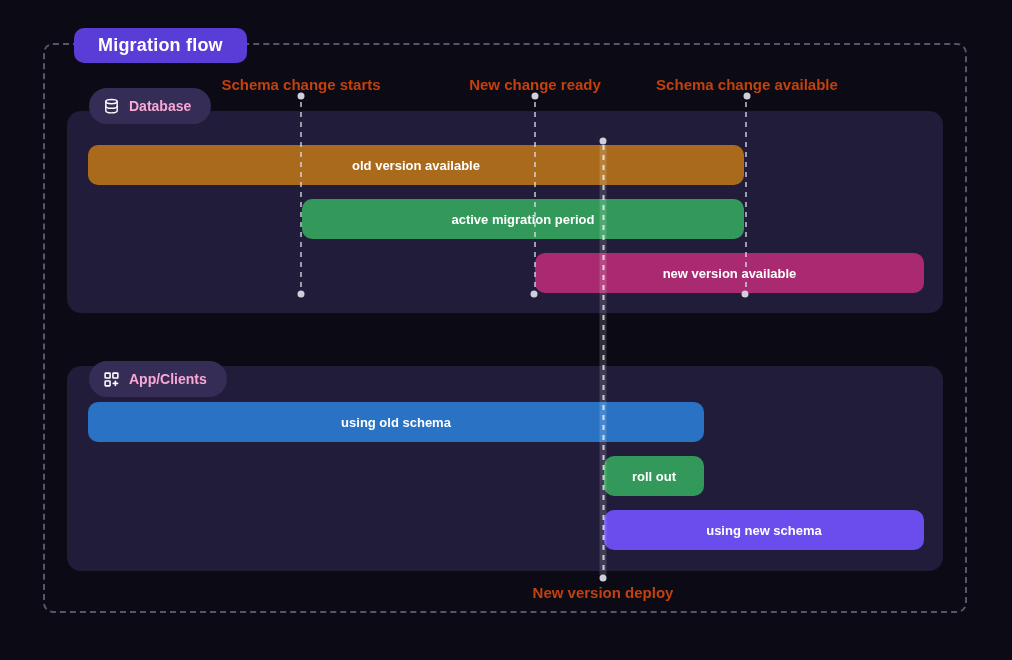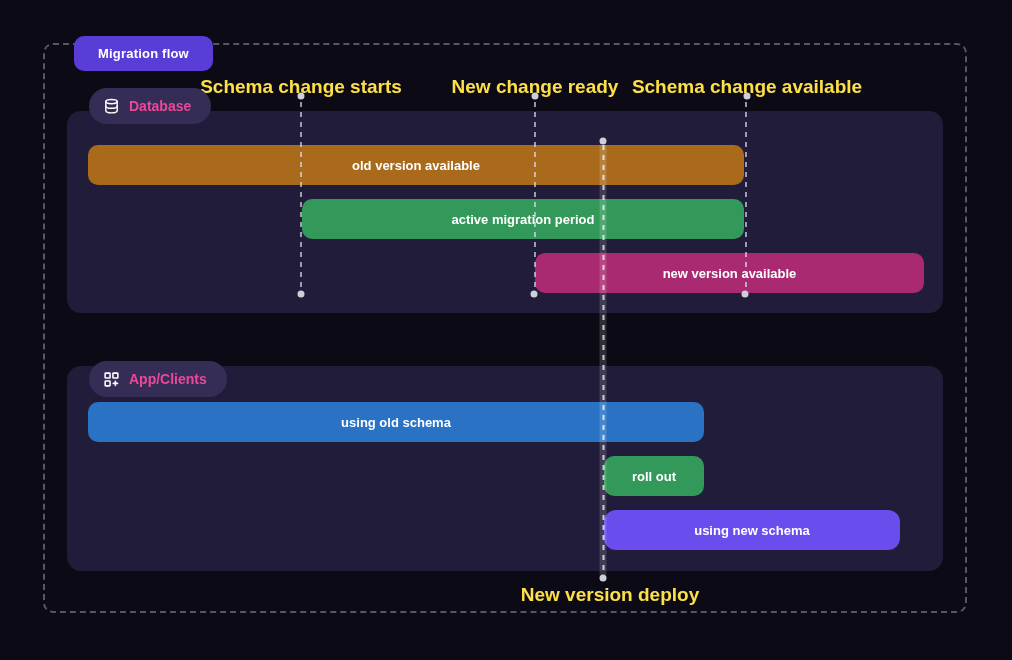--- a/index.html
+++ b/index.html
@@ -16,27 +16,27 @@
   .outer-frame {
     position: absolute;
     left: 43px; top: 43px;
     width: 924px; height: 570px;
     border: 2px dashed rgba(150,150,165,0.55);
     border-radius: 10px;
   }
 
   .title-badge {
     position: absolute;
-    left: 74px; top: 36px;
+    left: 74px; top: 28px;
     height: 35px;
     padding: 0 24px;
     display: flex; align-items: center;
     border-radius: 10px;
     color: #ffffff;
-    font-size: 13px;
+    font-size: 18px;
     font-weight: 700;
     letter-spacing: 0.2px;
     z-index: 6;
   }
 
   .panel {
     position: absolute;
     left: 67px;
     width: 876px;
     border-radius: 14px;
@@ -45,21 +45,21 @@
   .panel.db  { top: 111px; height: 202px; }
   .panel.app { top: 366px; height: 205px; }
 
   .section-badge {
     position: absolute;
     left: 89px;
     height: 36px;
     padding: 0 20px 0 14px;
     display: flex; align-items: center; gap: 9px;
     border-radius: 18px;
-    color: #ec4899;
+    color: #f9a8d4;
     font-size: 14px;
     font-weight: 700;
     z-index: 5;
   }
   .section-badge.db  { top: 88px; }
   .section-badge.app { top: 361px; }
   .section-badge svg { display: block; }
 
   .bar {
     position: absolute;
@@ -70,22 +70,22 @@
     font-size: 13px;
     font-weight: 700;
     z-index: 2;
     white-space: nowrap;
     text-align: center;
   }
 
   .milestone-label {
     position: absolute;
     transform: translateX(-50%);
-    color: #fde047;
-    font-size: 19px;
+    color: #c2410c;
+    font-size: 15px;
     font-weight: 700;
     white-space: nowrap;
     z-index: 4;
   }
 
   .vline {
     position: absolute;
     width: 2px;
     transform: translateX(-50%);
     background: repeating-linear-gradient(
@@ -186,25 +186,25 @@
     </span>
     <span>App/Clients</span>
   </div>
 
   <div class="bar" style="left: 88px; top: 402px; width: 616px; background: rgb(42, 114, 196);">
     <span>using old schema</span>
   </div>
   <div class="bar" style="left: 604px; top: 456px; width: 100px; background: rgb(50, 153, 90);">
     <span>roll out</span>
   </div>
-  <div class="bar" style="left: 604px; top: 510px; width: 296px; background: rgb(107, 76, 236); border-radius: 12px;">
+  <div class="bar" style="left: 604px; top: 510px; width: 320px; background: rgb(107, 76, 236);">
     <span>using new schema</span>
   </div>
 
   <div class="dot" style="left:603px; top:141px;"></div>
   <div class="deploy-band" style="left:603px; top:145px; height:430px;">
     <div class="inner-dash"></div>
   </div>
   <div class="dot" style="left:603px; top:578px;"></div>
 
-  <div class="milestone-label" style="left:603px; top:584px;margin-left:7px;">New version deploy</div>
+  <div class="milestone-label" style="left:603px; top:584px;">New version deploy</div>
 
 </div>
 
 </body></html>

